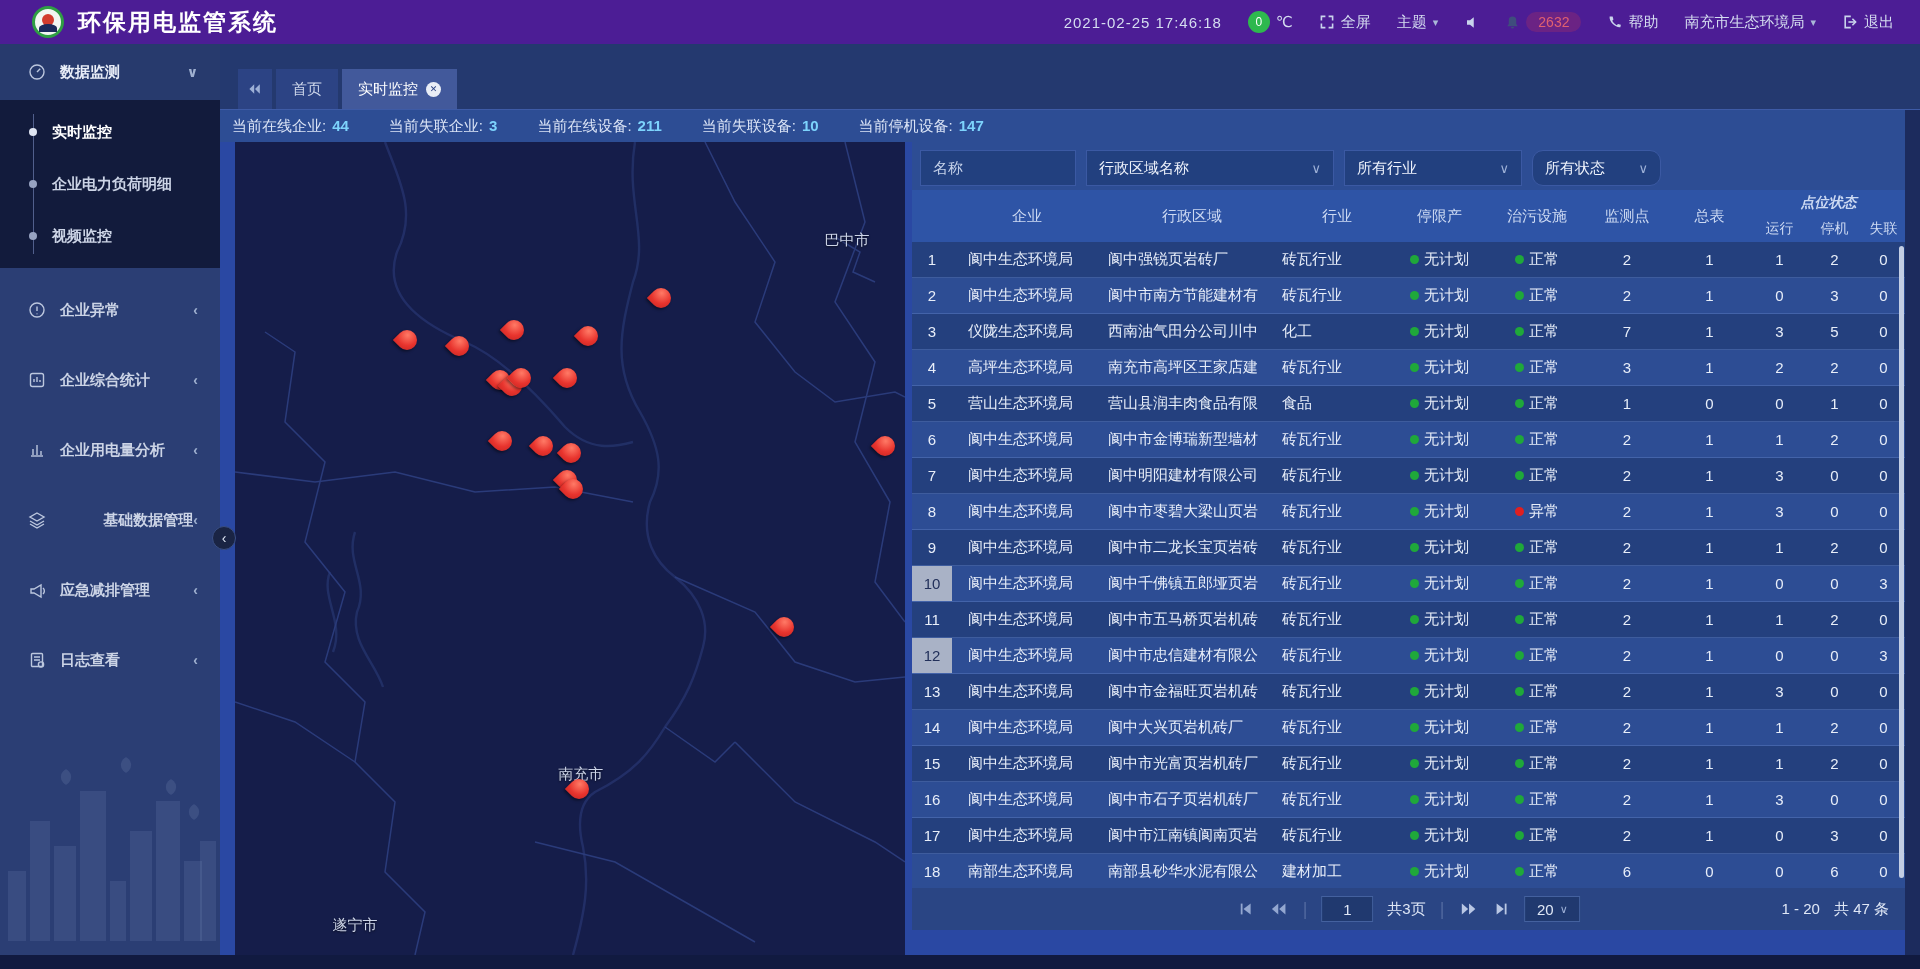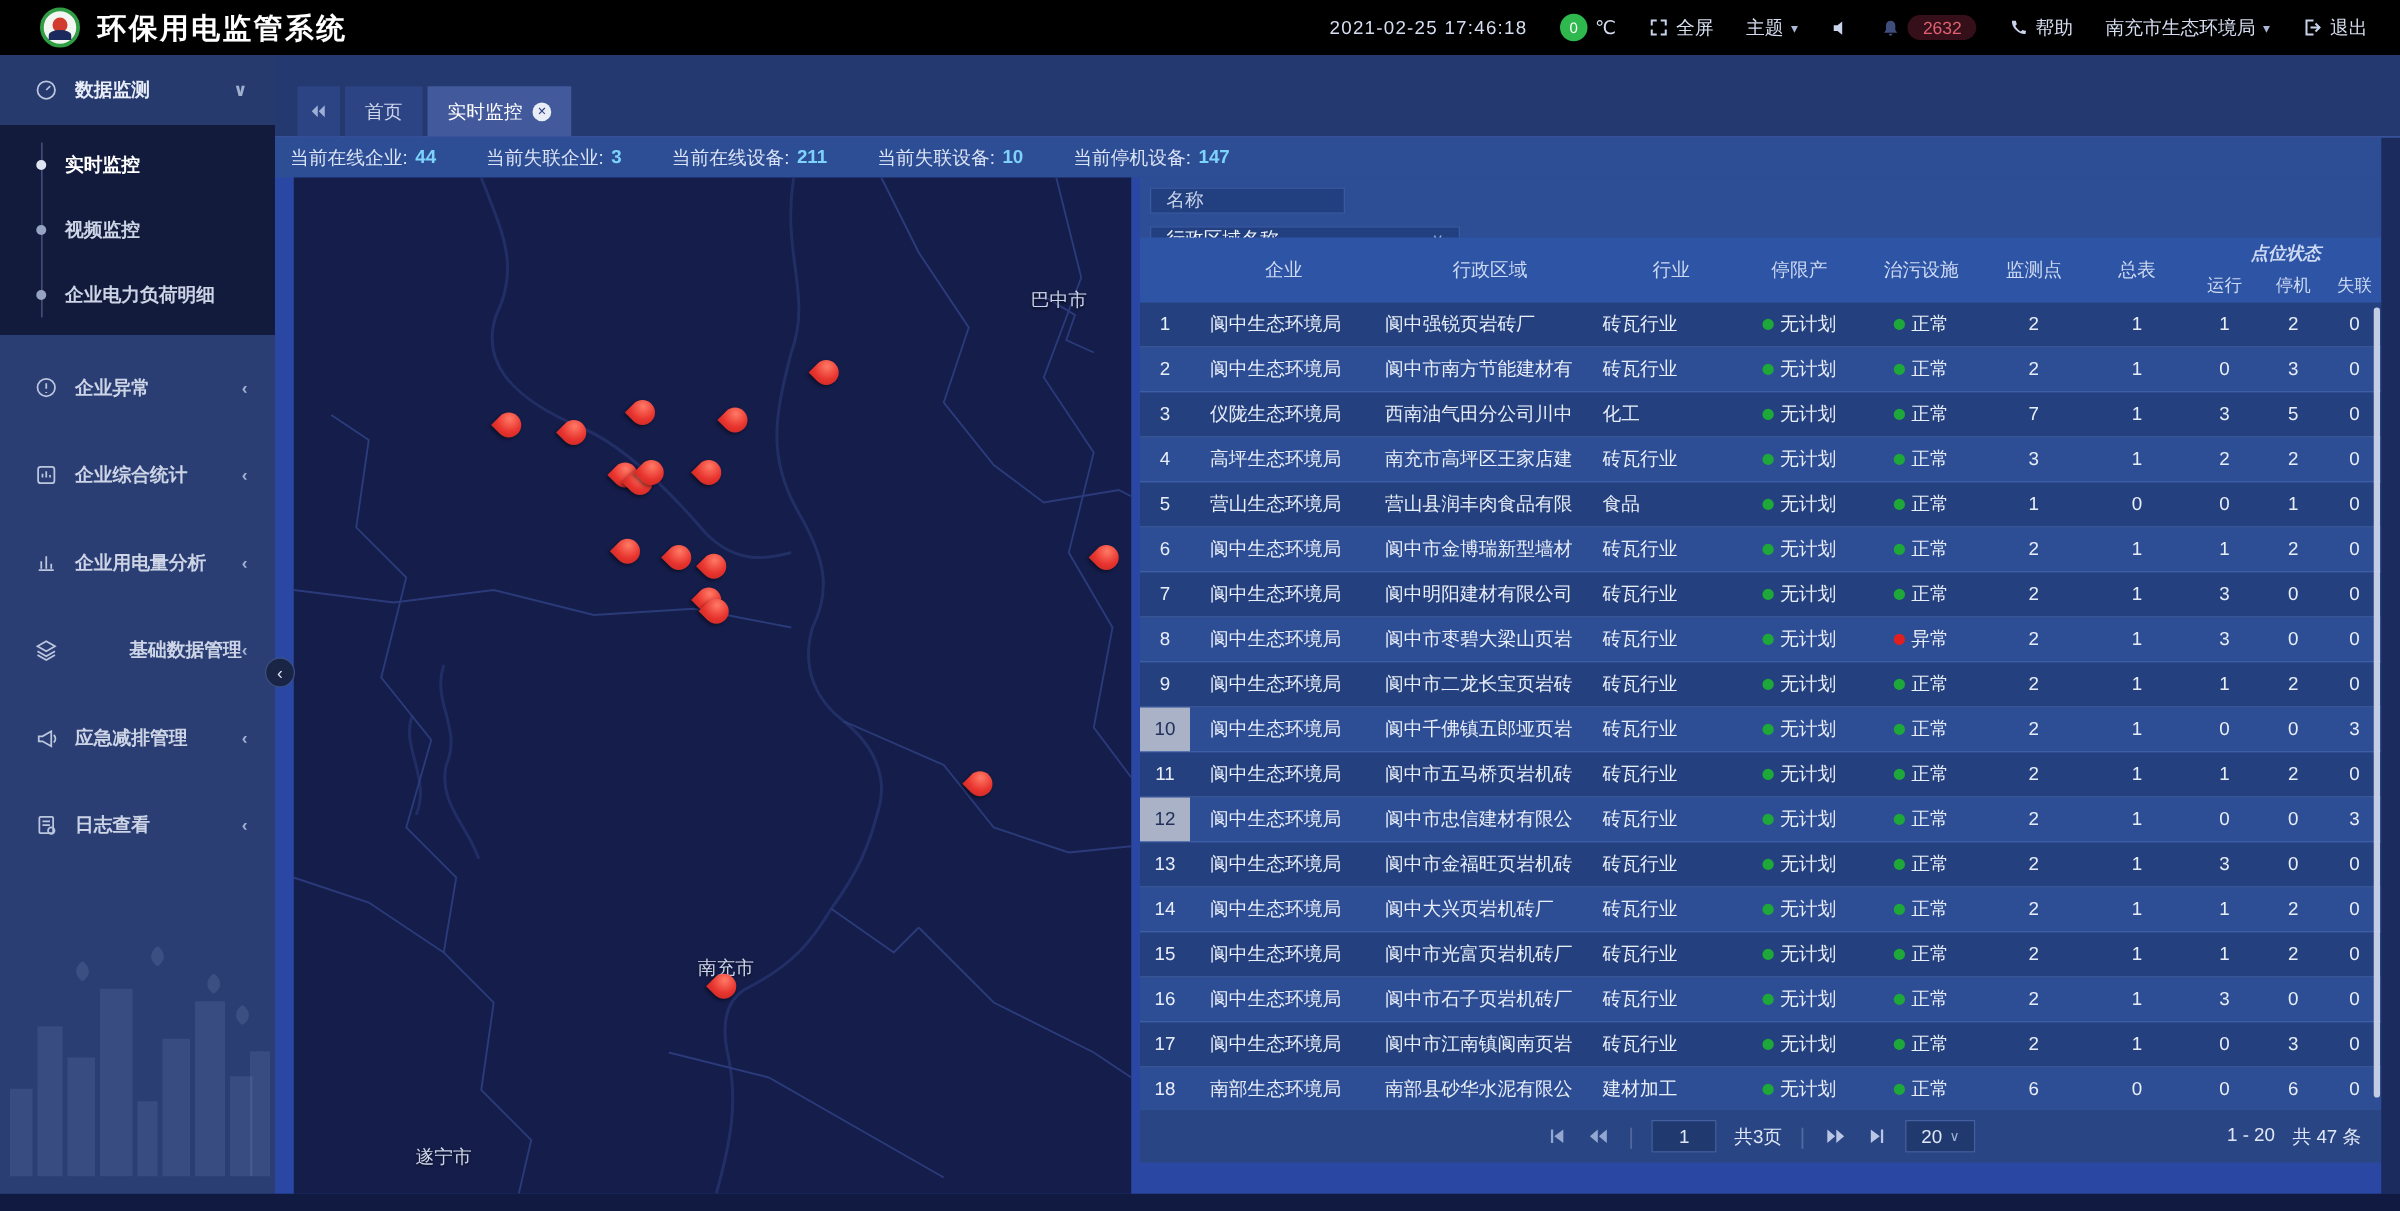--- a/index.html
+++ b/index.html
@@ -1,21 +1,21 @@
 <!DOCTYPE html>
 <html><head>
 <meta charset="utf-8">
 <style>
   * { margin:0; padding:0; box-sizing:border-box; }
   html,body { width:1920px; height:969px; overflow:hidden; }
   body { font-family:"Liberation Sans","DejaVu Sans",sans-serif; background:#2a48a3; color:#e7edf9; }
   #app { position:relative; width:1920px; height:969px; overflow:hidden; background:#2a48a3; }
 
   
-  .topbar { position:absolute; left:0; top:0; width:1920px; height:44px; background:#000000; display:flex; align-items:center; z-index:30; }
+  .topbar { position:absolute; left:0; top:0; width:1920px; height:44px; background:#4c1d95; display:flex; align-items:center; z-index:30; }
   .logo { width:32px; height:32px; margin-left:32px; border-radius:50%; background:#f2f6f2; border:3px solid #2f9e44; position:relative; flex:0 0 auto; }
   .logo::before { content:""; position:absolute; left:7px; top:5px; width:12px; height:12px; border-radius:50%; background:#d23c2e; }
   .logo::after { content:""; position:absolute; left:4px; bottom:3px; width:18px; height:8px; border-radius:50% 50% 0 0; background:#1b2a5c; }
   .app-title { margin-left:14px; font-size:23px; font-weight:bold; letter-spacing:2px; color:#ffffff; }
   .topbar-right { margin-left:auto; display:flex; align-items:center; gap:26px; padding-right:26px; font-size:15px; color:#d5ddf0; }
   .datetime { letter-spacing:1px; }
   .temp { display:flex; align-items:center; gap:6px; }
   .temp-circle { width:22px; height:22px; border-radius:50%; background:#2eb84e; color:#fff; font-size:12px; display:flex; align-items:center; justify-content:center; }
   .hitem { display:flex; align-items:center; gap:6px; cursor:pointer; white-space:nowrap; }
   .hitem svg { display:block; }
@@ -60,21 +60,21 @@
 
   
   .map-panel { position:absolute; left:235px; top:142px; width:670px; height:813px; background:#151d4a; overflow:hidden; cursor:grab; }
   .map-lines { position:absolute; inset:0; }
   .city-label { position:absolute; color:#cdd5e8; font-size:15px; text-shadow:0 1px 2px rgba(0,0,0,.6); white-space:nowrap; }
   .pin { position:absolute; width:22px; height:28px; transform:translate(-50%,-100%); cursor:pointer; }
   .pin i { position:absolute; left:1px; top:0; width:20px; height:20px; background:radial-gradient(circle at 35% 30%, #ff7a66, #e8342e 55%, #c22420); border-radius:50% 50% 50% 0; transform:rotate(45deg); box-shadow:0 2px 3px rgba(0,0,0,.45); }
 
   
   .right-panel { position:absolute; left:912px; top:142px; width:993px; height:788px; background:#2d4d94; }
-  .filters { display:flex; gap:10px; padding:8px 0 0 8px; height:44px;flex-direction:column; }
+  .filters { display:flex; gap:10px; padding:8px 0 0 8px; height:44px; }
   .f-input, .f-select { height:36px; background:#22407f; border:1px solid #3b59a3; display:flex; align-items:center; padding:0 12px; font-size:15px; color:#eef2fb; cursor:pointer; }
   .f-input { width:156px; color:#c6d2ea; cursor:text; }
   .f-select { justify-content:space-between; }
   .f-select .chev { color:#9fb2d8; font-size:13px; margin-left:12px; }
   .f-region { width:248px; } .f-industry { width:178px; } .f-status { width:129px;border-radius:11px; }
 
   .grid-cols { display:grid; grid-template-columns:40px 150px 180px 110px 95px 100px 80px 85px 55px 55px 1fr; }
   .thead { position:relative; margin-top:4px; height:52px; background:#2e54a6; color:#ccd9f2; font-size:15px; }
   .thead .h-cell { display:flex; align-items:center; justify-content:center; height:52px; }
   .thead .h-region, .thead .h-company { justify-content:center; }
@@ -216,25 +216,25 @@
           <span class="menu-chevron">∨</span>
         </div>
         <div class="submenu">
           <div class="submenu-rail"></div>
           <div class="submenu-item active">
             <span class="dot"></span>
             <span>实时监控</span>
           </div>
           <div class="submenu-item">
             <span class="dot"></span>
-            <span>视频监控</span>
+            <span>企业电力负荷明细</span>
           </div>
           <div class="submenu-item">
             <span class="dot"></span>
-            <span>企业电力负荷明细</span>
+            <span>视频监控</span>
           </div>
         </div>
         <div class="menu-rest">
           <div class="menu-item" style="margin-top: 14px;">
             <span class="menu-icon"><svg viewBox="0 0 18 18" width="18" height="18" fill="none" stroke="currentColor" stroke-width="1.4">
                 <circle cx="9" cy="9" r="7"></circle>
                 <path d="M9 5.5v4.5"></path>
                 <path d="M9 12.5v.8"></path>
               </svg></span>
             <span class="menu-label">企业异常</span>

